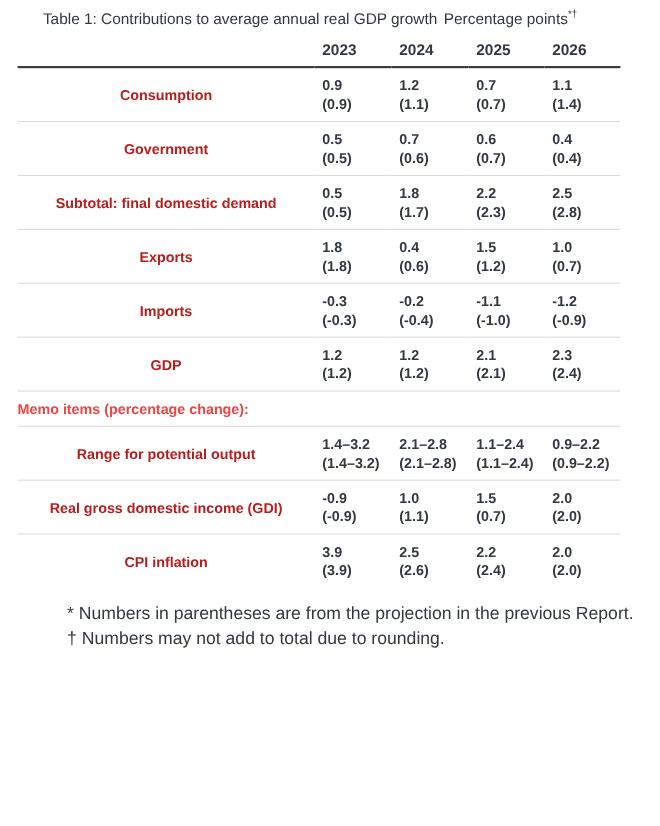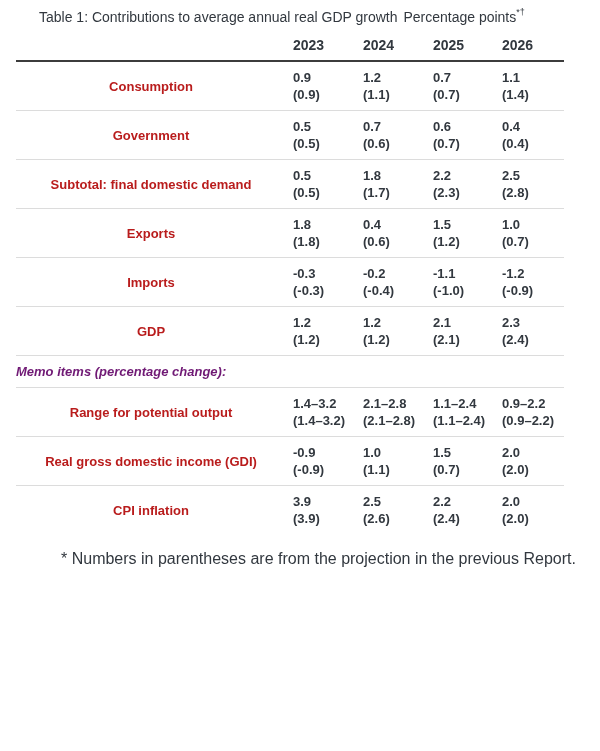--- a/index.html
+++ b/index.html
@@ -61,22 +61,21 @@
     font-size: 13px;
     line-height: 17px;
     color: #32383f;
     font-weight: bold;
   }
   tr.section-row th {
     text-align: left;
     font-weight: bold;
     font-size: 13px;
     padding: 8px 0;
-    color: #701a75;
-    font-style: italic;
+    color: #ef4444;
   }
   .footnotes {
     margin: 14px 0 0 48px;
     font-size: 16px;
     line-height: 22px;
     color: #32383f;
   }
 </style>
 </head>
 <body>
@@ -278,15 +277,16 @@
           <td class="data-cell">
             <div>2.0</div>
             <div>(2.0)</div>
           </td>
         </tr>
       </tbody>
   </table>
 
   <div class="footnotes">
     <div>* Numbers in parentheses are from the projection in the previous Report.</div>
+    <div>† Numbers may not add to total due to rounding.</div>
   </div>
 
 </div>
 
 </body></html>

